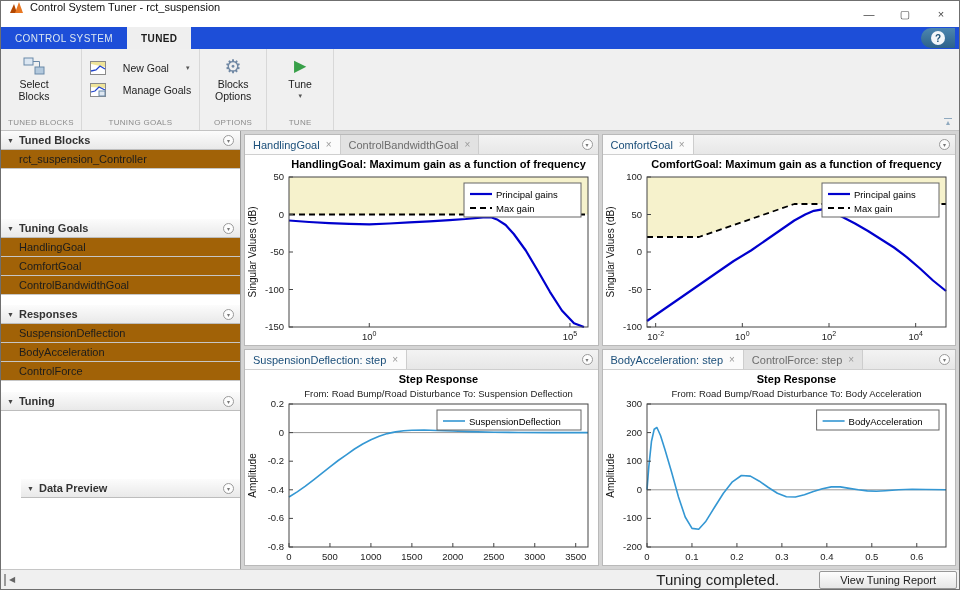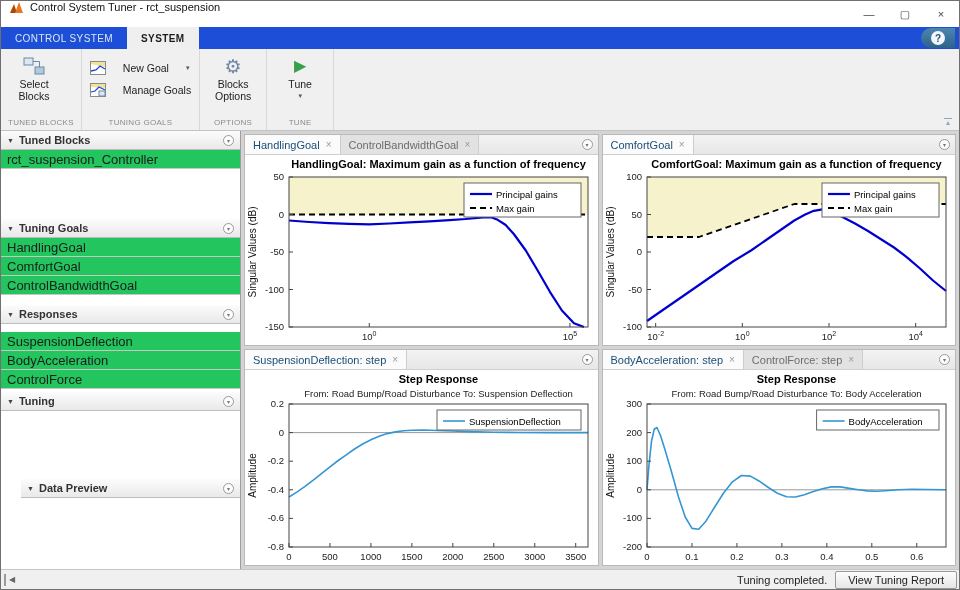--- a/index.html
+++ b/index.html
@@ -37,47 +37,47 @@
   .gear-glyph { font-size:19px; color:#6f87a3; line-height:1; }
   .play-glyph { font-size:16px; color:#38a049; line-height:1; }
   .ribbon-collapse { position:absolute; right:7px; bottom:3px; font-size:8px; color:#8fa9bf; border-top:1px solid #8fa9bf; line-height:8px; padding:0 2px; }
 
   
   .main { flex:1; display:flex; min-height:0; }
 
   
   .sidebar { flex:0 0 240px; background:#fff; border-right:1px solid #9e9e9e; display:flex; flex-direction:column; }
   .panel { display:flex; flex-direction:column; overflow:hidden; }
-  .p0 { flex:0 0 88px; } .p1 { flex:0 0 86px; } .p2 { flex:0 0 87px;gap:8px; } .p3 { flex:0 0 87px; } .p4 { flex:1;padding-left:20px; }
+  .p0 { flex:0 0 88px; } .p1 { flex:0 0 86px; } .p2 { flex:0 0 87px; } .p3 { flex:0 0 87px; } .p4 { flex:1;padding-left:20px; }
   .panel-header { flex:0 0 19px; background:linear-gradient(#fcfcfc,#e9e9e9); border-bottom:1px solid #bdbdbd; display:flex; align-items:center; gap:5px; padding:0 6px; }
   .panel-arrow { font-size:7px; color:#444; }
   .panel-title { flex:1; font-size:11px; font-weight:bold; color:#333; }
   .circle-icon { width:11px; height:11px; border-radius:50%; border:1px solid #9a9a9a; color:#777; font-size:6px; display:flex; align-items:center; justify-content:center; background:#fdfdfd; }
   .panel-body { flex:1; background:#fff; }
-  .list-item { height:19px; display:flex; align-items:center; padding:0 6px; font-size:13px; color:#1c1c1c; border-bottom:1px solid #c6c6c6; background:#22c55e; }
+  .list-item { height:19px; display:flex; align-items:center; padding:0 18px; font-size:11px; color:#1c1c1c; border-bottom:1px solid #c6c6c6; background:#a16207; }
 
   
   .charts { flex:1; min-width:0; background:#d4d4d4; display:grid; grid-template-columns:1fr 1fr; grid-template-rows:212px 1fr; gap:3px; padding:3px; }
   .doc { background:#fff; border:1px solid #b9b9b9; display:flex; flex-direction:column; min-width:0; min-height:0; }
   .tabbar { flex:0 0 20px; background:linear-gradient(#f3f3f3,#e7e7e7); border-bottom:1px solid #cfcfcf; display:flex; align-items:stretch; }
   .dtab { display:flex; align-items:center; gap:6px; padding:0 8px; font-size:11px; color:#6d6d6d; background:#e2e2e2; border-right:1px solid #cdcdcd; white-space:nowrap; }
   .dtab.active { background:#fbfbfb; color:#1a4e79; }
   .dtab-close { font-size:10px; color:#999; }
   .tab-actions { margin-left:auto; display:flex; align-items:center; padding-right:5px; }
   .figure { flex:1; min-height:0; position:relative; background:#fff; }
   .figure svg { position:absolute; left:0; top:0; }
 
   
   .statusbar { flex:0 0 20px; background:#f0f0f0; border-top:1px solid #c6c6c6; display:flex; align-items:center; }
   .status-left { display:flex; align-items:center; gap:3px; padding-left:3px; }
   .scroll-divider { width:2px; height:12px; background:#9a9a9a; }
   .scroll-left { font-size:8px; color:#666; }
   .status-right { margin-left:auto; display:flex; align-items:center; gap:8px; padding-right:2px; }
-  .status-msg { font-size:11px; color:#222; }
-  .report-btn { height:18px; display:flex; align-items:center; font-size:11px; color:#222; background:linear-gradient(#fdfdfd,#e6e6e6); border:1px solid #979797; border-radius:2px; padding:0 12px; }
+  .status-msg { font-size:15px; color:#222; }
+  .report-btn { height:18px; display:flex; align-items:center; font-size:11px; color:#222; background:linear-gradient(#fdfdfd,#e6e6e6); border:1px solid #979797; border-radius:2px; padding:0 20px;margin-left:32px; }
 </style>
 </head>
 <body>
 
 <div class="window">
 
   <div class="titlebar">
     <svg class="app-icon" viewBox="0 0 15 13">
       <polygon points="1,12 5,3 8,12" fill="#b34700"></polygon>
       <polygon points="6,12 10,1 14,12" fill="#e87722"></polygon>
@@ -91,21 +91,21 @@
           <span>▢</span>
         </div>
       <div class="win-btn">
           <span>×</span>
         </div>
     </div>
   </div>
 
   <div class="tabstrip">
     <div class="rtab">CONTROL SYSTEM</div>
-    <div class="rtab active">SYSTEM</div>
+    <div class="rtab active">TUNED</div>
     <div class="help-wrap">
       <div class="help-pill">
         <span class="help-circle">?</span>
       </div>
     </div>
   </div>
 
   <div class="ribbon">
 
     <div class="rsection">

